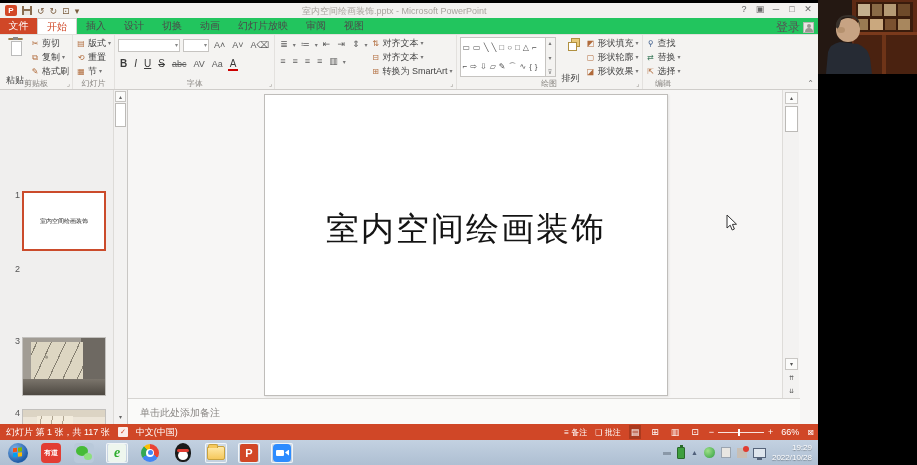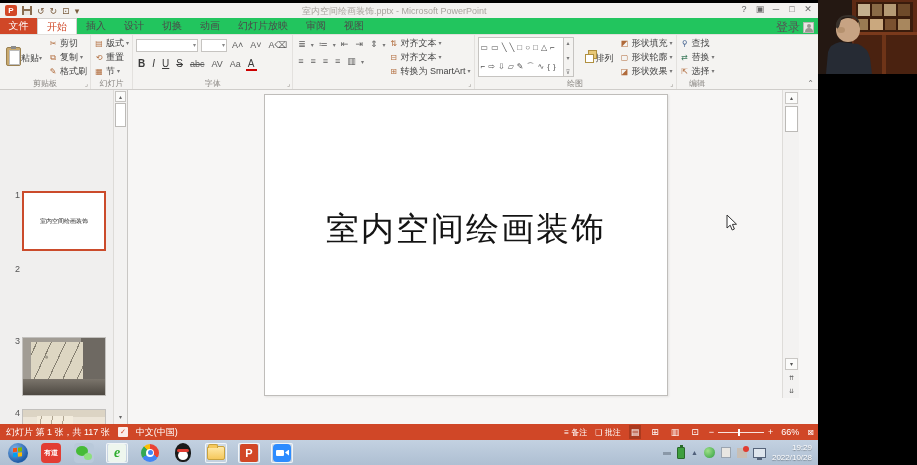--- a/index.html
+++ b/index.html
@@ -31,21 +31,21 @@
   .signin { position:absolute; right:4px; top:1px; display:flex; align-items:center; gap:3px; font-size:12px; color:#555;font-family:Liberation Mono, monospace; }
   .avatar-ic { width:11px; height:11px; background:#e8e6e3; border:1px solid #b9b6b2; position:relative; }
   .avatar-ic:before { content:""; position:absolute; left:3px; top:1px; width:4px; height:4px; border-radius:50%; background:#9a9792; }
   .avatar-ic:after { content:""; position:absolute; left:1px; bottom:0; width:8px; height:4px; border-radius:4px 4px 0 0; background:#9a9792; }
 
   
   #ribbon { position:absolute; left:0; top:34px; width:818px; height:56px; background:#f4f3f1; border-top:1px solid #e2e0dd; border-bottom:1px solid #cfcdca; display:flex; }
   .rgroup { position:relative; height:100%; border-right:1px solid #e3e1de; padding:2px 3px 11px 3px; display:flex; gap:3px; }
   .glabel { position:absolute; bottom:0; left:0; right:0; text-align:center; font-size:8px; color:#8a8783; }
   .launcher { position:absolute; bottom:1px; right:2px; font-size:7px; color:#9a9792; }
-  .bigbtn { display:flex; align-items:center; justify-content:flex-start; font-size:9px; color:#444; padding:1px 3px; line-height:10px; text-align:center; }
+  .bigbtn { display:flex; flex-direction:column; align-items:center; justify-content:flex-start; font-size:9px; color:#444; padding:1px 3px; line-height:10px; text-align:center;gap:33px; }
   .bigbtn .bicon { margin-bottom:2px; }
   .clip-ic { width:15px; height:19px; background:#c9a96d; border:1px solid #9a8050; border-radius:2px; position:relative; }
   .clip-ic:before { content:""; position:absolute; left:2px; top:2px; width:9px; height:13px; background:#fff; border:1px solid #bbb; }
   .clip-ic:after { content:""; position:absolute; left:4px; top:-2px; width:5px; height:3px; background:#8a8a8a; }
   .slide-ic { width:18px; height:14px; background:#fff; border:1px solid #9a9792; position:relative; }
   .slide-ic:before { content:""; position:absolute; left:2px; top:2px; width:12px; height:3px; background:#e8c878; }
   .smallcol { display:flex; flex-direction:column; justify-content:flex-start; gap:1px; }
   .sbtn { display:flex; align-items:center; gap:2px; font-size:9px; color:#444; line-height:13px; white-space:nowrap; }
   .sbtn .ic { font-size:8px; color:#b06a3a; width:10px; text-align:center; }
   .darr { font-size:6px; color:#777; }
@@ -425,20 +425,23 @@
         </div>
         <div id="vscroll">
           <div class="vs-btn" style="top:2px;">▴</div>
           <div class="vs-thumb"></div>
           <div class="vs-btn" style="top:268px;">▾</div>
           <div class="vs-btn" style="top:283px; border:none; background:none;">⇈</div>
           <div class="vs-btn" style="top:296px; border:none; background:none;">⇊</div>
         </div>
       </div>
 
+      <div id="notes-pane">
+        <div id="notes-text">单击此处添加备注</div>
+      </div>
     </div>
 
     <div id="statusbar">
       <div class="sb-left">
         <span>幻灯片 第 1 张，共 117 张</span>
         <span class="spell-ic">✓</span>
         <span>中文(中国)</span>
       </div>
       <div class="sb-right">
         <span class="sb-ic">≡ <span>备注</span></span>

